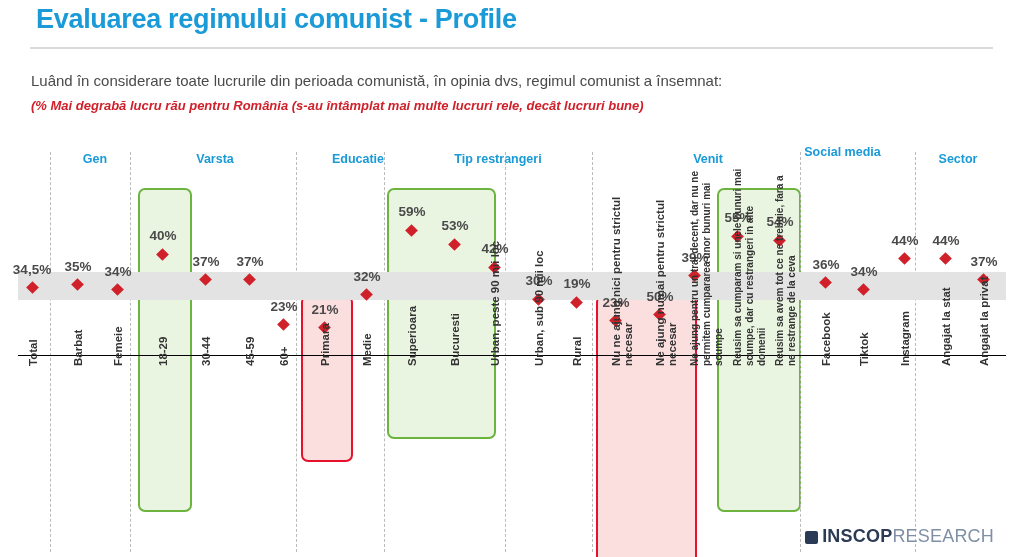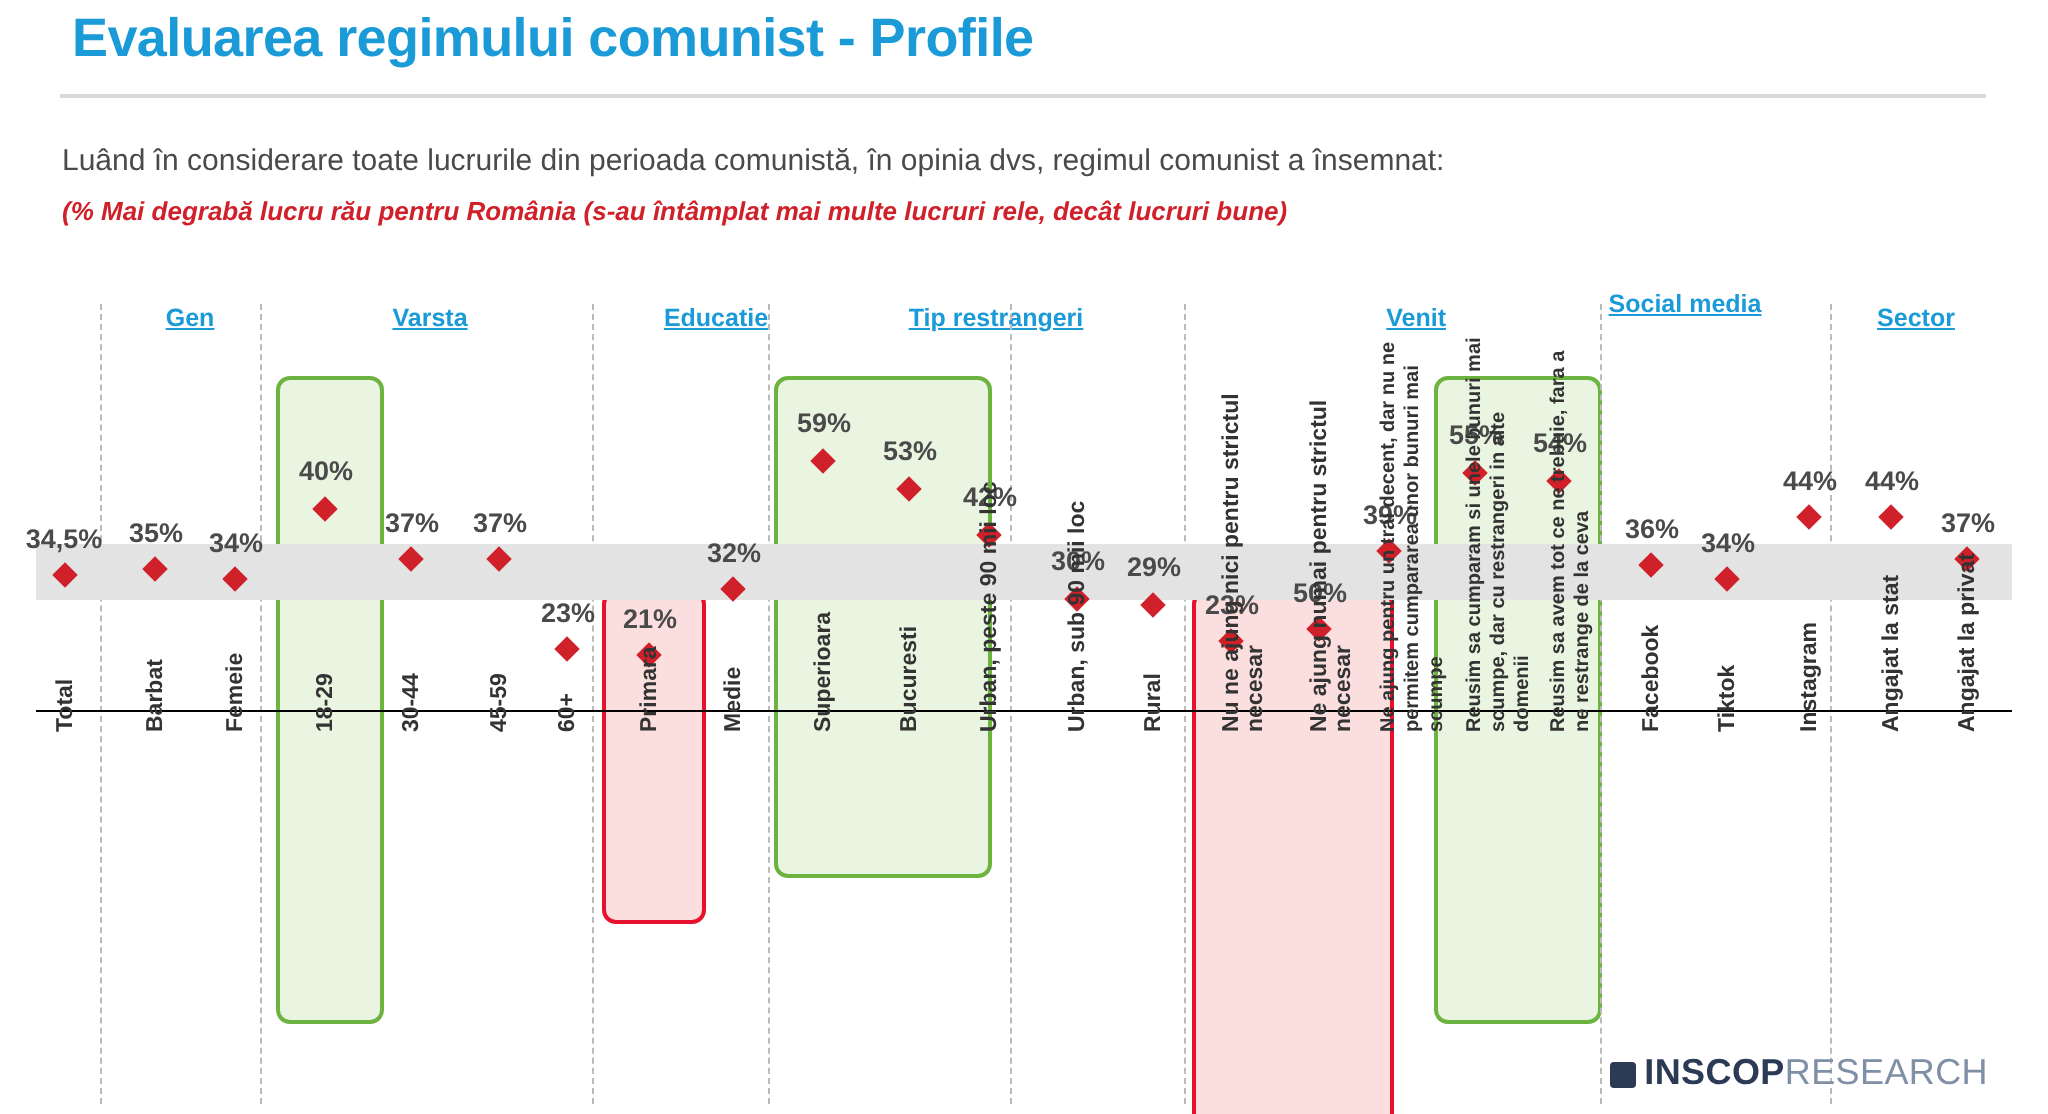--- a/index.html
+++ b/index.html
@@ -24,21 +24,21 @@
   }
   #subtitle2{
     position:absolute;left:31px;top:98px;width:960px;
     font-size:13px;color:#d0202a;font-style:italic;font-weight:bold;
   }
   #plot{
     position:absolute;left:0;top:130px;width:1024px;height:420px;
   }
   .group-label{
     position:absolute;text-align:center;
-    font-size:12.5px;font-weight:bold;color:#1a9ad7;line-height:14px;text-decoration:underline;
+    font-size:12.5px;font-weight:bold;color:#1a9ad7;line-height:14px;
   }
   .divider{
     position:absolute;top:22px;height:400px;width:0;
     border-left:1px dashed #bbbbbb;
   }
   .band{
     position:absolute;left:18px;width:988px;top:142px;height:28px;
     background:#e3e3e3;
   }
   .axis{
@@ -146,21 +146,21 @@
   <div class="pt" style="left:450px;top:110px;"></div>
   <div class="val" style="left:425px;top:88px;width:60px;">53%</div>
 
   <div class="pt" style="left:490px;top:133px;"></div>
   <div class="val" style="left:465px;top:111px;width:60px;">42%</div>
 
   <div class="pt" style="left:534px;top:165px;"></div>
   <div class="val" style="left:509px;top:143px;width:60px;">30%</div>
 
   <div class="pt" style="left:572px;top:168px;"></div>
-  <div class="val" style="left:547px;top:146px;width:60px;">29%</div>
+  <div class="val" style="left:547px;top:146px;width:60px;">19%</div>
 
   <div class="pt" style="left:611px;top:186px;"></div>
   <div class="val" style="left:586px;top:165px;width:60px;">23%</div>
 
   <div class="pt" style="left:655px;top:180px;"></div>
   <div class="val" style="left:630px;top:159px;width:60px;">50%</div>
 
   <div class="pt" style="left:690px;top:141px;"></div>
   <div class="val" style="left:665px;top:120px;width:60px;">39%</div>
 

